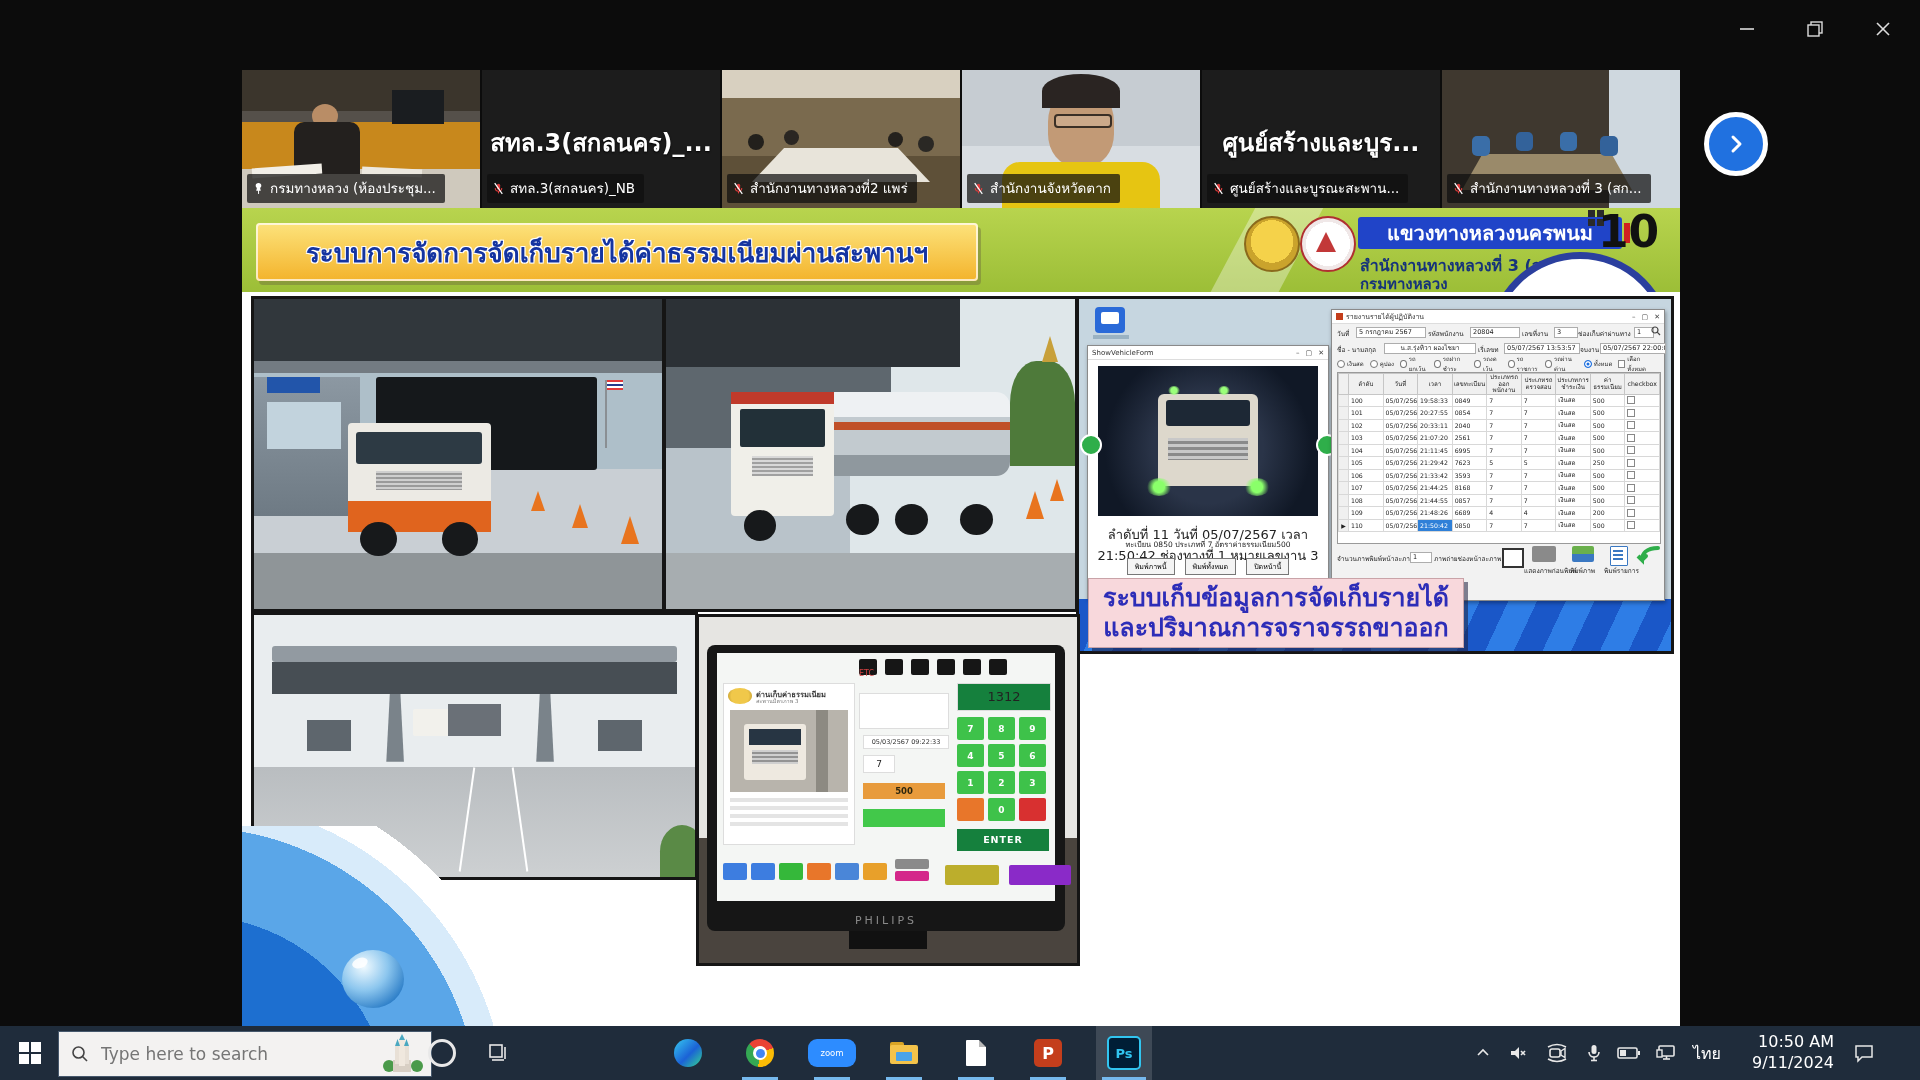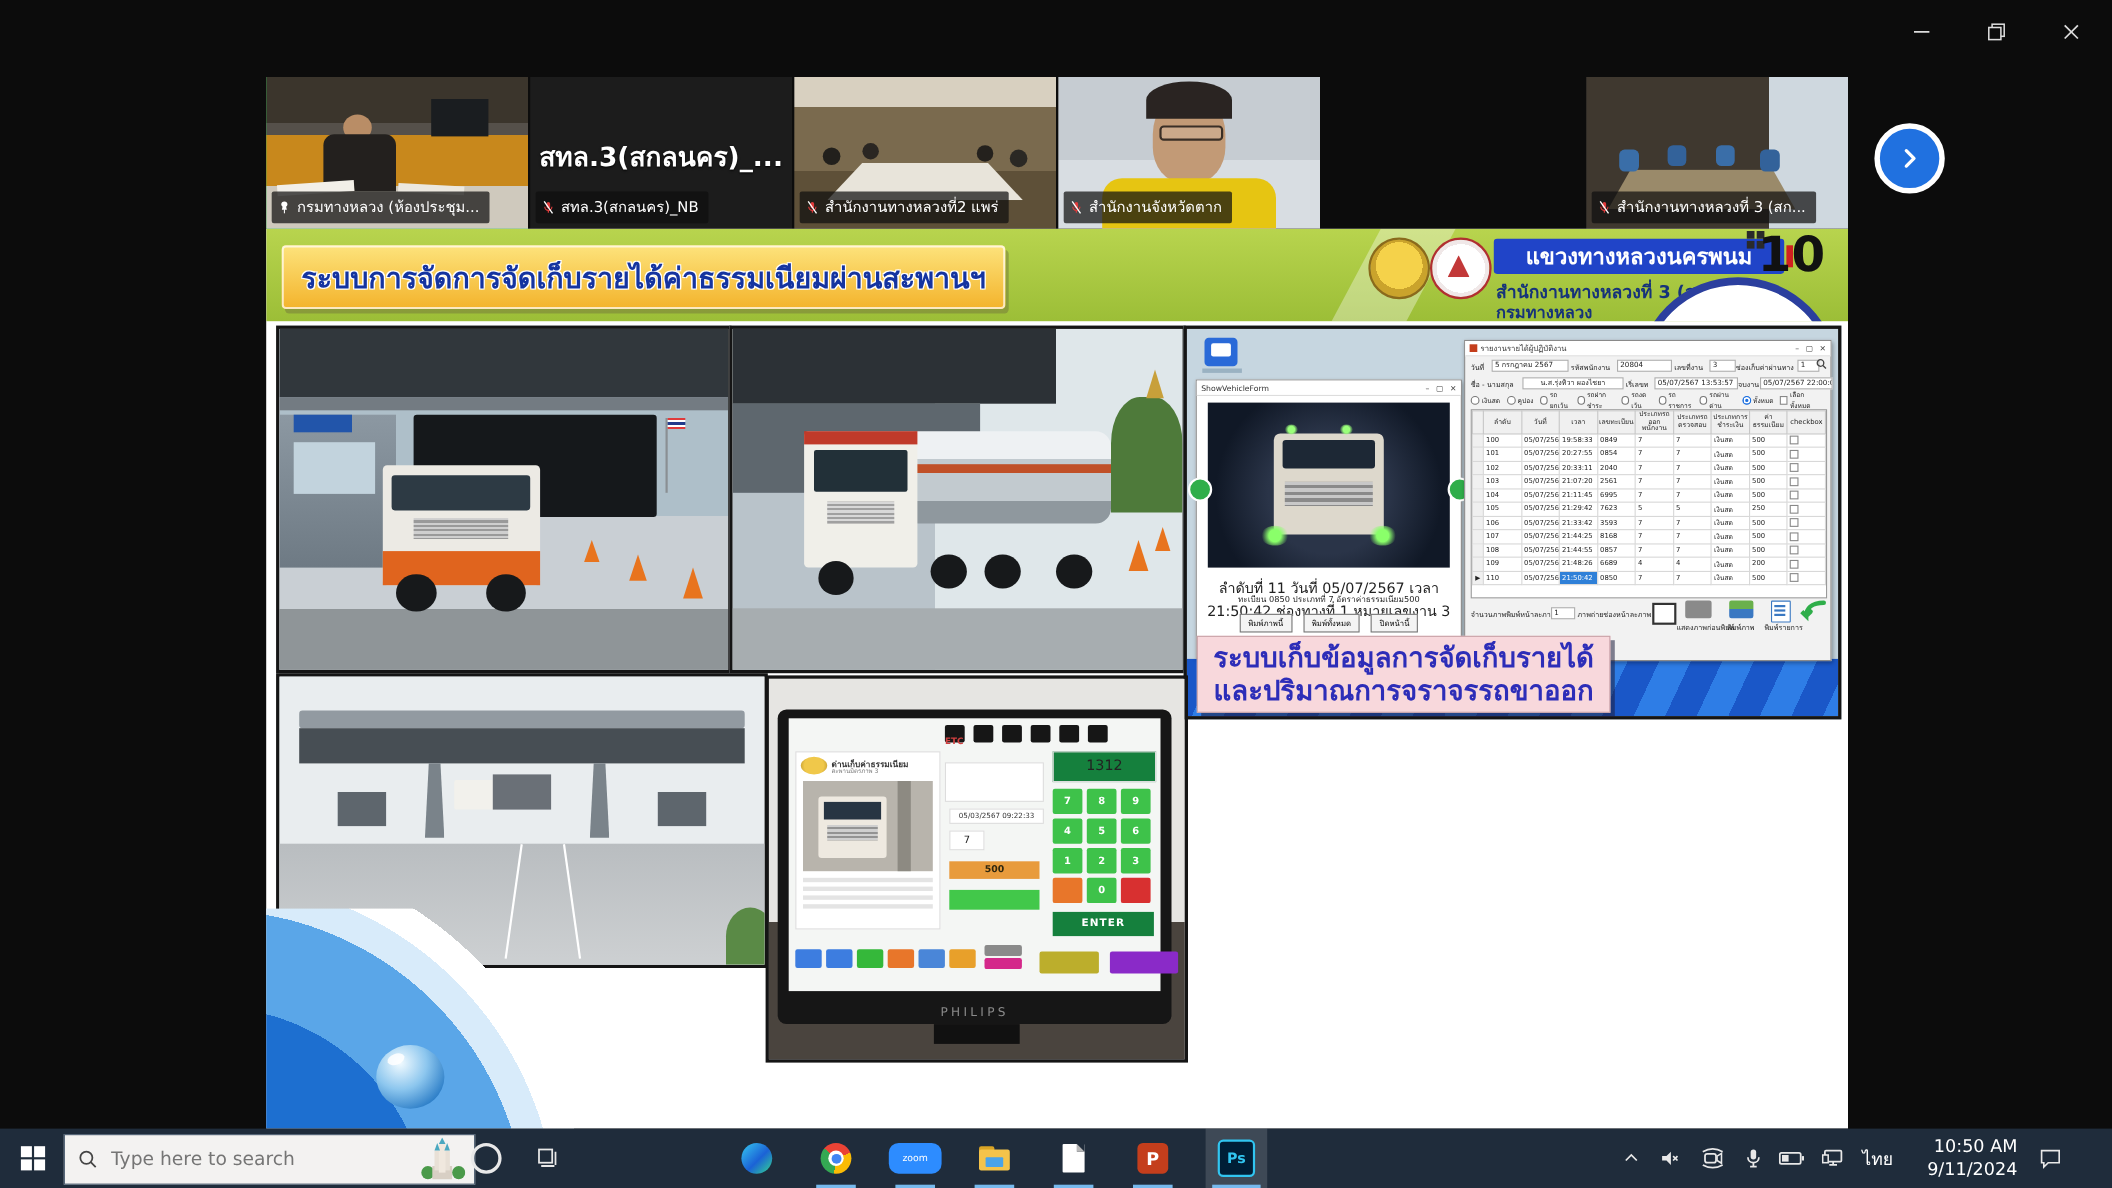--- a/index.html
+++ b/index.html
@@ -14,21 +14,21 @@
   .tcenter{position:absolute;left:0;right:0;top:52%;transform:translateY(-50%);text-align:center;color:#fff;
            font-size:24px;font-weight:bold;text-shadow:0 1px 2px #000;white-space:nowrap}
   .tlabel{position:absolute;left:5px;bottom:5px;display:flex;align-items:center;gap:5px;background:rgba(15,15,15,.72);
           color:#fff;font-size:13.5px;padding:3px 9px 4px 5px;border-radius:2px;white-space:nowrap;max-width:225px;overflow:hidden}
   .nextbtn{position:absolute;left:1704px;top:112px;width:54px;height:54px;border-radius:50%;
            background:var(--next-button-blue);border:5px solid #fff;display:flex;align-items:center;justify-content:center;cursor:pointer}
   
   .slide{position:absolute;left:242px;top:208px;width:1438px;height:818px;background:#fff;overflow:hidden}
   .shead{position:absolute;left:0;top:0;width:1438px;height:84px;background:linear-gradient(180deg,#b8d44e,#9cbe37);overflow:hidden}
   .shine{position:absolute;left:980px;top:-30px;width:60px;height:200px;background:rgba(255,255,255,.35);transform:rotate(28deg)}
-  .banner{position:absolute;left:14px;top:15px;width:658px;height:58px;border-radius:4px;
+  .banner{position:absolute;left:14px;top:15px;width:722px;height:58px;border-radius:4px;
           background:linear-gradient(180deg,#fde37c,#f3b32b);box-shadow:3px 4px 0 rgba(110,110,60,.45),inset 0 0 0 2px rgba(255,255,255,.7);
           display:flex;align-items:center;justify-content:center}
   .banner span{font-size:26px;font-weight:bold;color:var(--banner-text-blue);white-space:nowrap;
           text-shadow:1px 1px 0 #fff,-1px -1px 0 #fff,1px -1px 0 #fff,-1px 1px 0 #fff}
   .ribbon{position:absolute;left:1116px;top:9px;width:264px;height:32px;background:#2044c8;border-radius:3px;
           display:flex;align-items:center;justify-content:center}
   .ribbon span{color:#fff;font-weight:bold;font-size:20px;white-space:nowrap}
   .ribbon i{position:absolute;right:-8px;top:6px;width:6px;height:20px;background:#d02020}
   .orgline{position:absolute;left:1118px;color:#16337a;font-weight:bold;white-space:nowrap}
   .logo{position:absolute;border-radius:50%}
@@ -159,20 +159,32 @@
       <svg width="13" height="13" viewBox="0 0 24 24">
           <rect x="9" y="3" width="6" height="11" rx="3" fill="#e03a3a"></rect>
           <path d="M6 11c0 3.3 2.7 6 6 6s6-2.7 6-6" stroke="#e03a3a" fill="none" stroke-width="2"></path>
           <rect x="11" y="17" width="2" height="4" fill="#e03a3a"></rect>
           <line x1="5" y1="2" x2="19" y2="22" stroke="#fff" stroke-width="2.2"></line>
         </svg>
       <span>สำนักงานจังหวัดตาก</span>
     </div>
   </div>
 
+  <div class="tile" style="left:1202px">
+    <div class="tcenter">ศูนย์สร้างและบูร...</div>
+    <div class="tlabel">
+      <svg width="13" height="13" viewBox="0 0 24 24">
+          <rect x="9" y="3" width="6" height="11" rx="3" fill="#e03a3a"></rect>
+          <path d="M6 11c0 3.3 2.7 6 6 6s6-2.7 6-6" stroke="#e03a3a" fill="none" stroke-width="2"></path>
+          <rect x="11" y="17" width="2" height="4" fill="#e03a3a"></rect>
+          <line x1="5" y1="2" x2="19" y2="22" stroke="#fff" stroke-width="2.2"></line>
+        </svg>
+      <span>ศูนย์สร้างและบูรณะสะพาน...</span>
+    </div>
+  </div>
 
   <div class="tile" style="left:1442px">
     <div class="abs" style="inset:0;background:linear-gradient(90deg,#3f382f 0 70%,#cfd8df 70% 100%)"></div>
     <div class="abs" style="left:20px;top:84px;width:170px;height:36px;background:#9a8a6a;clip-path:polygon(12% 0,88% 0,100% 100%,0 100%)"></div>
     <div class="abs" style="left:30px;top:66px;width:18px;height:20px;border-radius:5px;background:#3a6ea8"></div>
     <div class="abs" style="left:74px;top:62px;width:17px;height:19px;border-radius:5px;background:#33629a"></div>
     <div class="abs" style="left:118px;top:62px;width:17px;height:19px;border-radius:5px;background:#3a6ea8"></div>
     <div class="abs" style="left:158px;top:66px;width:18px;height:20px;border-radius:5px;background:#33629a"></div>
     <div class="tlabel">
       <svg width="13" height="13" viewBox="0 0 24 24">
@@ -586,21 +598,21 @@
           </div>
 
           <div class="abs" style="left:142px;top:6px;width:190px;height:18px;display:flex;gap:8px">
             <span style="width:18px;height:16px;background:#161616;border-radius:2px"></span>
             <span style="width:18px;height:16px;background:#161616;border-radius:2px"></span>
             <span style="width:18px;height:16px;background:#161616;border-radius:2px"></span>
             <span style="width:18px;height:16px;background:#161616;border-radius:2px"></span>
             <span style="width:18px;height:16px;background:#161616;border-radius:2px"></span>
             <span style="width:18px;height:16px;background:#161616;border-radius:2px"></span>
           </div>
-          <div class="abs" style="left:142px;top:16px;font-size:8px;color:#d04040;font-weight:bold">ETC</div>
+          <div class="abs" style="left:142px;top:16px;font-size:8px;color:#d04040;font-weight:normal">ETC</div>
           <div class="abs" style="left:142px;top:40px;width:88px;height:34px;background:#fff;border:1px solid #ddd"></div>
           <div class="abs" style="left:146px;top:82px;width:84px;height:12px;background:#fff;border:1px solid #ddd;font-size:6.5px;color:#333;text-align:center;line-height:12px">05/03/2567 09:22:33</div>
           <div class="abs" style="left:146px;top:102px;width:30px;height:16px;background:#fff;border:1px solid #ddd;font-size:9px;color:#222;text-align:center;line-height:16px">7</div>
           <div class="abs" style="left:146px;top:130px;width:82px;height:16px;background:#e89b3c;font-size:8.5px;color:#30280f;font-weight:bold;text-align:center;line-height:16px">500</div>
           <div class="abs" style="left:146px;top:156px;width:82px;height:18px;background:#42c84a"></div>
 
           <div class="abs" style="left:240px;top:30px;width:92px;height:26px;background:#15803d;border:1px solid #ddd;font-size:13px;color:#222;text-align:center;line-height:26px">1312</div>
           <div class="abs" style="left:240px;top:64px;width:92px;height:104px" id="kiosk-keys">
               <div class="key" style="left: 0px; top: 0px;">7</div>
               <div class="key" style="left: 31px; top: 0px;">8</div>

